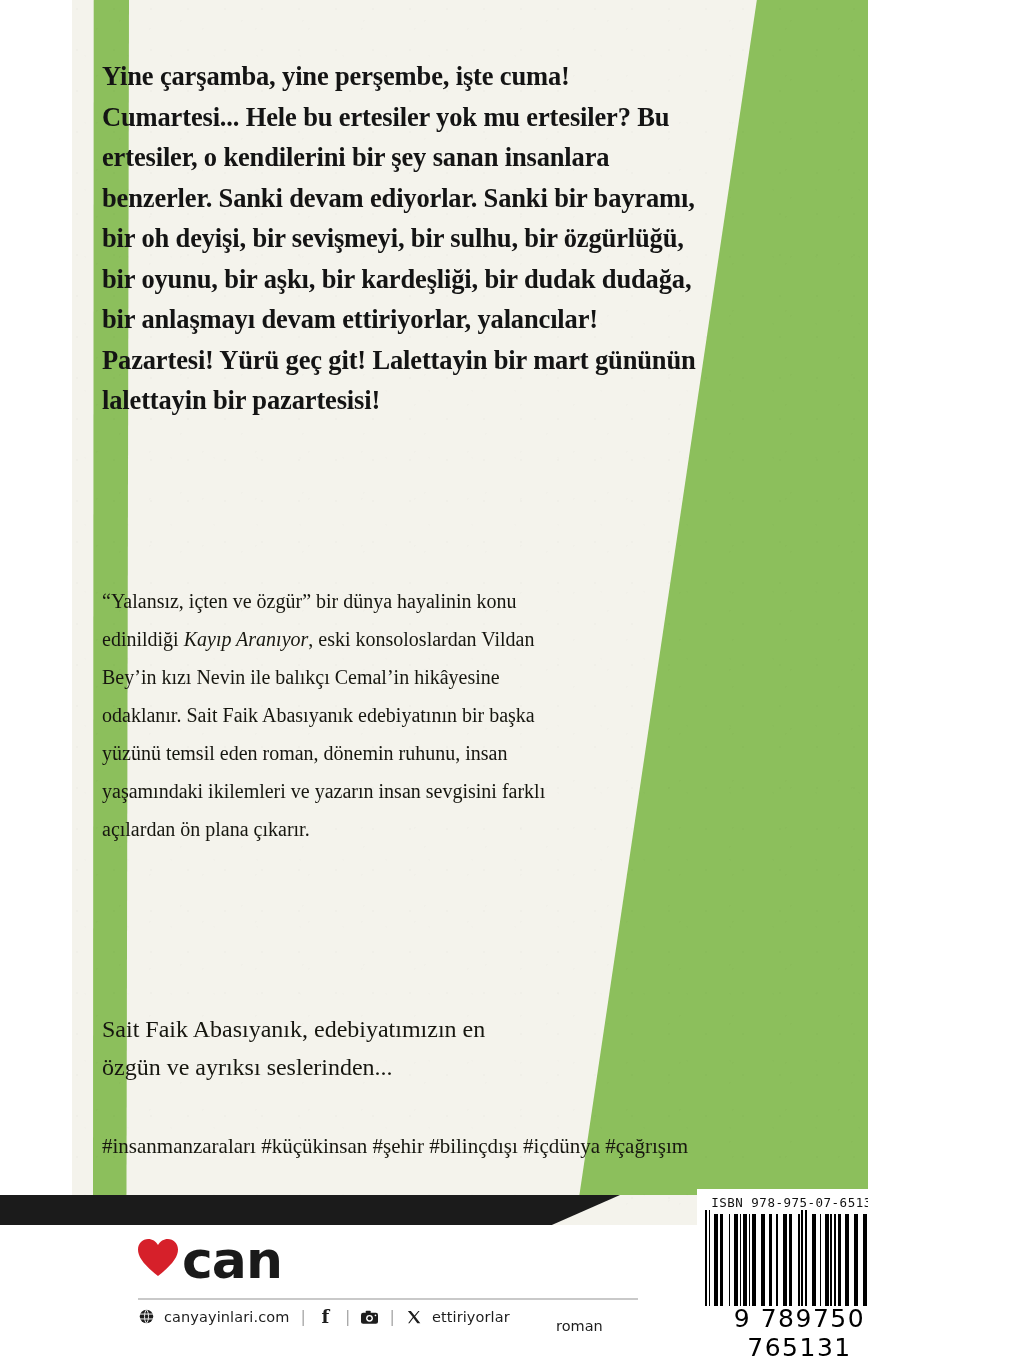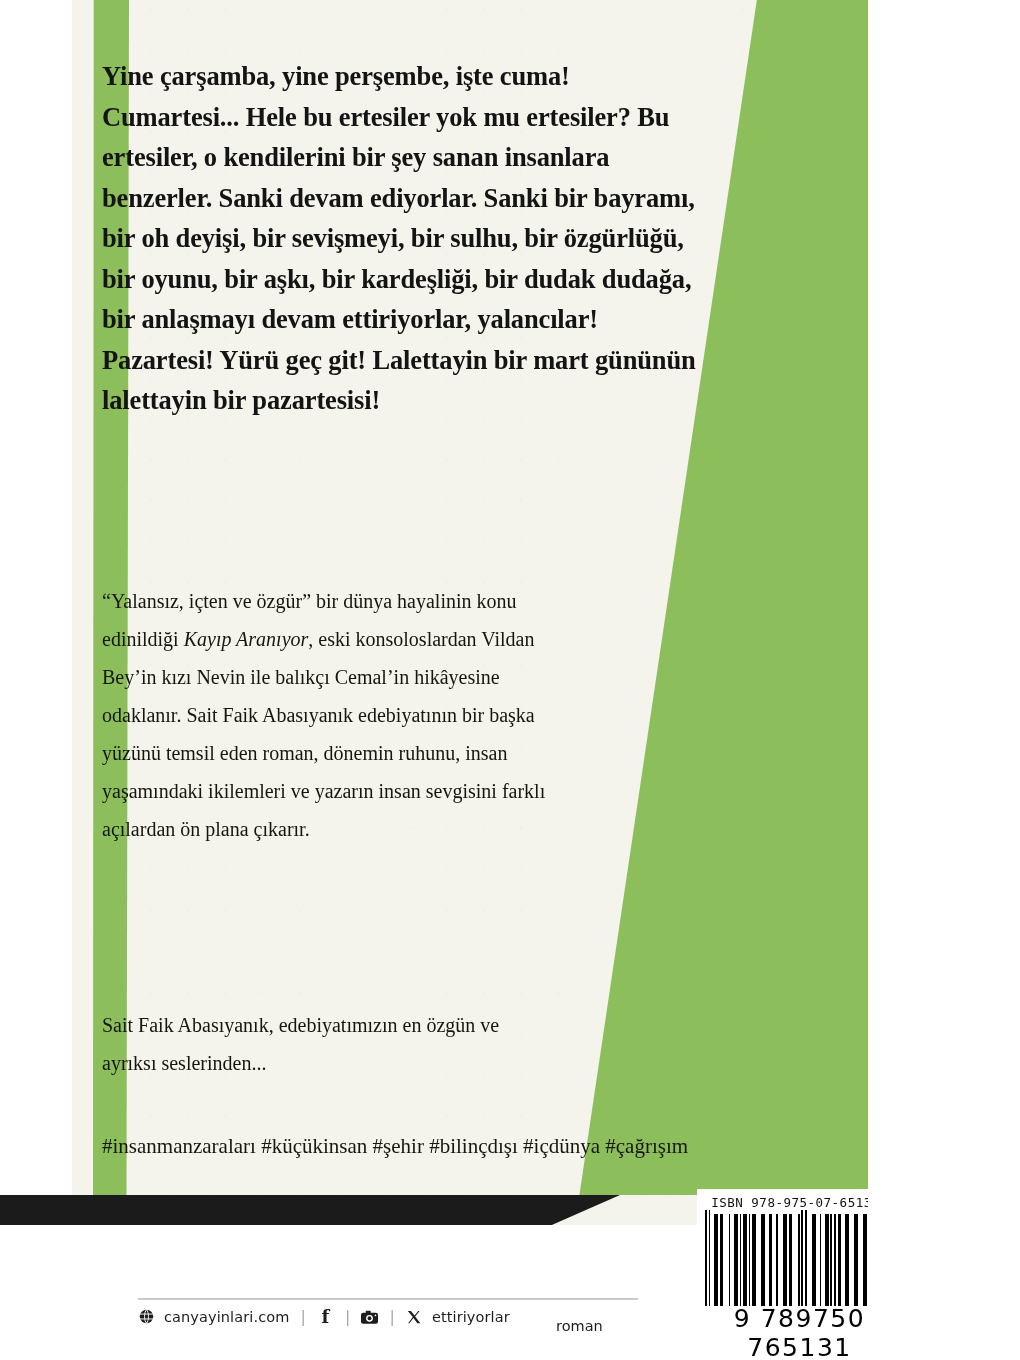--- a/index.html
+++ b/index.html
@@ -118,21 +118,21 @@
   }
   #blurb .title-italic {
     font-style: italic;
   }
 
   #closing {
     position: absolute;
     left: 102px;
     top: 986px;
     width: 420px;
-    font-size: 20px;
+    font-size: 24px;
     line-height: 38px;
     color: #16160f;
   }
 
   #hashtags {
     position: absolute;
     left: 102px;
     top: 1133px;
     width: 720px;
     font-size: 21px;
@@ -309,20 +309,28 @@
 
     <p id="blurb"><span>“Yalansız, içten ve özgür” bir dünya hayalinin konu edinildiği </span><span class="title-italic">Kayıp Aranıyor</span><span>, eski konsoloslardan Vildan Bey’in kızı Nevin ile balıkçı Cemal’in hikâyesine odaklanır. Sait Faik Abasıyanık edebiyatının bir başka yüzünü temsil eden roman, dönemin ruhunu, insan yaşamındaki ikilemleri ve yazarın insan sevgisini farklı açılardan ön plana çıkarır.</span></p>
 
     <p id="closing">Sait Faik Abasıyanık, edebiyatımızın en özgün ve ayrıksı seslerinden...</p>
 
     <div id="hashtags">#insanmanzaraları #küçükinsan #şehir #bilinçdışı #içdünya #çağrışım</div>
   </div>
 
   <div id="colophon">
 
+    <div class="logo-row">
+      <span class="heart">
+        <svg width="40" height="38" viewBox="0 0 40 38" aria-hidden="true">
+          <path d="M20 37 C 6 26, 0 18, 0 10.5 C 0 4.3, 4.6 0, 10.2 0 C 14.3 0, 17.9 2.3, 20 6.1 C 22.1 2.3, 25.7 0, 29.8 0 C 35.4 0, 40 4.3, 40 10.5 C 40 18, 34 26, 20 37 Z" fill="#d6202a"></path>
+        </svg>
+      </span>
+      <span class="can-word">can</span>
+    </div>
 
     <div class="rule"></div>
 
     <div class="links">
       <span class="ico">
         <svg width="15" height="15" viewBox="0 0 16 16" aria-hidden="true">
           <circle cx="8" cy="8" r="7.2" fill="#1d1d1d"></circle>
           <path d="M8 .8 C 5.2 3.5, 5.2 12.5, 8 15.2 M8 .8 C 10.8 3.5, 10.8 12.5, 8 15.2 M1 5.4 H15 M1 10.6 H15" stroke="#ffffff" stroke-width="1" fill="none"></path>
         </svg>
       </span>

